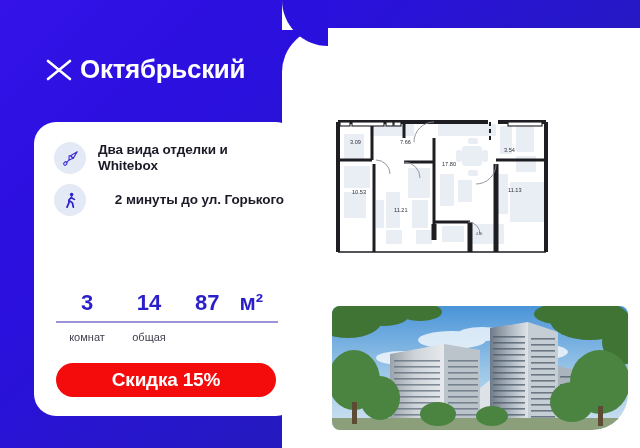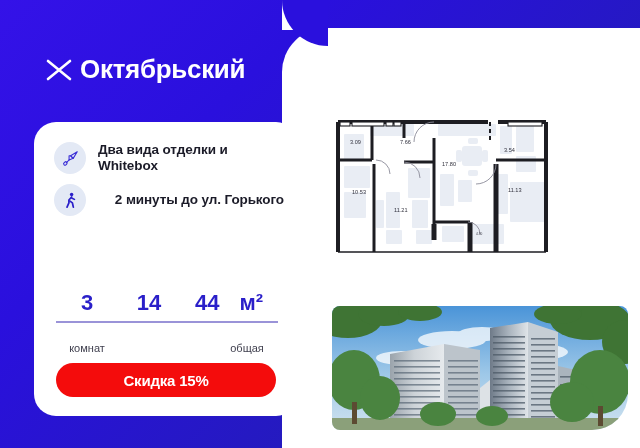--- a/index.html
+++ b/index.html
@@ -101,41 +101,41 @@
     color: #2a1fc9;
     font-size: 22px;
     font-weight: bold;
     text-align: center;
   }
   .stats-rule {
     height: 1.5px;
     background: #9a93d8;
     width: 100%;
   }
-  .stats-labels { display: flex; padding-top: 19px; justify-content: space-between; }
+  .stats-labels { display: flex; padding-top: 8px; }
   .stat-lab {
     font-size: 11px;
     color: #40404f;
     text-align: center;
     line-height: 13px;
   }
   .col-a { width: 62px; }
   .col-b { width: 62px; }
   .col-c { width: 98px; }
 
   
   .discount-btn {
     position: absolute;
     left: 22px; top: 241px;
     width: 220px; height: 34px;
     background: #f40c0c;
     border-radius: 17px;
     border: none;
     color: #ffffff;
-    font-size: 15px;
+    font-size: 19px;
     font-weight: bold;
     font-family: "Liberation Sans", sans-serif;
     letter-spacing: -0.2px;
     cursor: pointer;
   }
 
   
   .floorplan {
     position: absolute;
     left: 330px; top: 104px;
@@ -205,21 +205,21 @@
         <span class="feature-text">2 минуты до ул. Горького</span>
       </div>
 
     </div>
 
     <div class="stats">
       <div class="stats-values">
         <div class="stat-val col-a">3</div>
         <div class="stat-val col-b">14</div>
         <div class="stat-val col-c">
-          <span>44</span><span style="margin-left:20px">м²</span>
+          <span>87</span><span style="margin-left:20px">м²</span>
         </div>
       </div>
       <div class="stats-rule"></div>
       <div class="stats-labels">
         <div class="stat-lab col-a">комнат</div>
         <div class="stat-lab col-b">общая</div>
       </div>
     </div>
 
     <button class="discount-btn">Скидка 15%</button>

